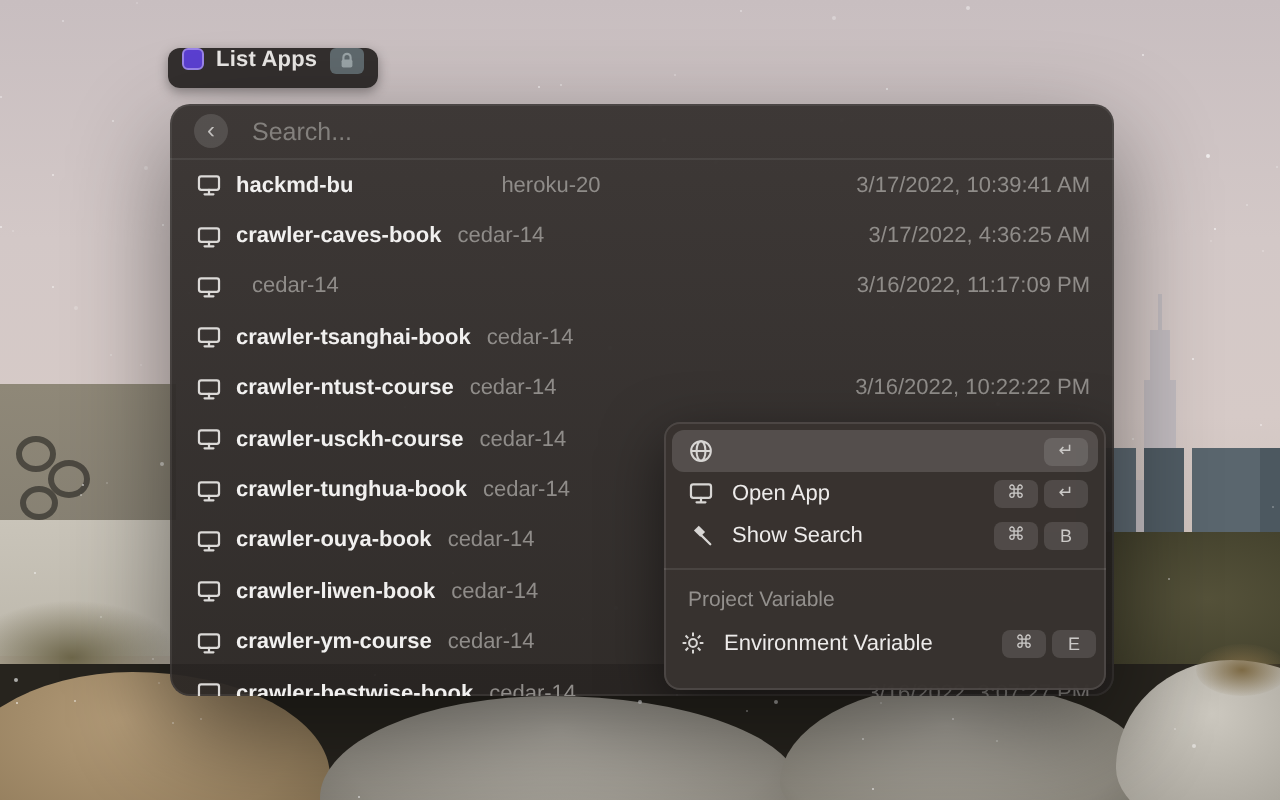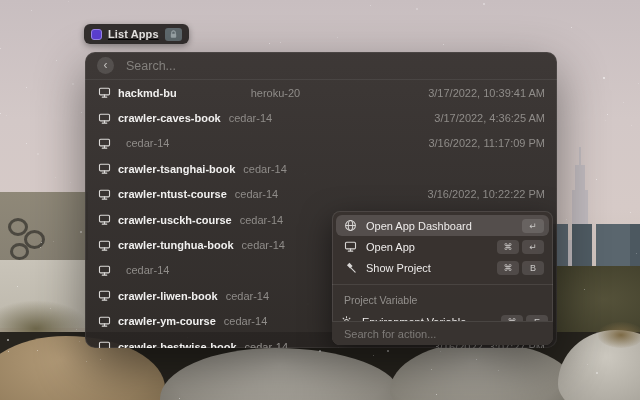--- a/index.html
+++ b/index.html
@@ -41,23 +41,23 @@
   .r3{left:390px;top:342px;width:185px;height:82px;
       background:radial-gradient(ellipse at 45% 25%,#aeaaa1 0%,#8d897f 65%,#666258 100%);}
   .r4{left:558px;top:330px;width:120px;height:90px;
       background:radial-gradient(ellipse at 40% 30%,#ccc8bf 0%,#a5a198 70%,#7c7870 100%);}
   .tuft{left:598px;top:322px;width:46px;height:26px;border-radius:50%;
       background:radial-gradient(ellipse,#7d6a45 0%,rgba(125,106,69,0) 75%);}
   #grain{left:0;top:0;width:640px;height:400px;pointer-events:none;}
   .dot{position:absolute;background:#fff;border-radius:50%;}
 
   
-  #badge{left:84px;top:24px;height:20px;display:flex;align-items:center;gap:6px;
+  #badge{left:84px;top:24px;height:20px;display:flex;gap:6px;
       padding:0 7px;border-radius:6px;background:rgba(45,41,40,.96);
-      box-shadow:0 2px 6px rgba(0,0,0,.35);text-decoration:underline;}
+      box-shadow:0 2px 6px rgba(0,0,0,.35);}
   .ext-ic{width:11px;height:11px;border-radius:3px;background:#5b3fd1;
       border:1.5px solid #9a85e8;box-sizing:border-box;}
   #badge .lbl{font-size:11px;font-weight:700;color:#e9e7e5;letter-spacing:.1px;}
   .lock-ic{width:17px;height:13px;border-radius:3px;background:#5f696d;
       display:flex;align-items:center;justify-content:center;}
   .lock-ic svg{display:block;}
 
   
   #win{left:85px;top:52px;width:472px;height:296px;border-radius:10px;
       background:linear-gradient(180deg,rgba(57,52,50,.97) 0%,rgba(45,41,39,.95) 60%,rgba(41,37,35,.94) 100%);
@@ -358,20 +358,21 @@
         <span class="stk">cedar-14</span>
         <span class="tm"></span>
       </div>
       <div class="row">
         <span class="mon">
           <svg width="13" height="13" viewBox="0 0 14 14" fill="none" stroke="currentColor" stroke-width="1.2" stroke-linecap="round">
             <rect x="1.6" y="2.4" width="10.8" height="7.2" rx="1.2"></rect>
             <path d="M4.6 12h4.8M7 9.6V12"></path>
           </svg>
         </span>
+        <span class="ttl">crawler-ouya-book</span>
         <span class="stk">cedar-14</span>
         <span class="tm"></span>
       </div>
       <div class="row">
         <span class="mon">
           <svg width="13" height="13" viewBox="0 0 14 14" fill="none" stroke="currentColor" stroke-width="1.2" stroke-linecap="round">
             <rect x="1.6" y="2.4" width="10.8" height="7.2" rx="1.2"></rect>
             <path d="M4.6 12h4.8M7 9.6V12"></path>
           </svg>
         </span>
@@ -406,21 +407,20 @@
   <div id="panel">
     <div id="panel-items">
         <div class="pitem sel">
           <span class="pic">
             <svg width="13" height="13" viewBox="0 0 14 14" fill="none" stroke="currentColor" stroke-width="1.1">
               <circle cx="7" cy="7" r="5.3"></circle>
               <ellipse cx="7" cy="7" rx="2.4" ry="5.3"></ellipse>
               <path d="M1.7 7h10.6"></path>
             </svg>
           </span>
-          <span class="plbl">Open App Dashboard</span>
           <span class="keys">
             <span class="key">↵</span>
           </span>
         </div>
         <div class="pitem">
           <span class="pic">
             <svg width="13" height="13" viewBox="0 0 14 14" fill="none" stroke="currentColor" stroke-width="1.2" stroke-linecap="round">
               <rect x="1.6" y="2.4" width="10.8" height="7.2" rx="1.2"></rect>
               <path d="M4.6 12h4.8M7 9.6V12"></path>
             </svg>
@@ -431,21 +431,21 @@
             <span class="key">↵</span>
           </span>
         </div>
         <div class="pitem">
           <span class="pic">
             <svg width="13" height="13" viewBox="0 0 14 14" fill="none" stroke="currentColor" stroke-width="1.2" stroke-linecap="round">
               <path d="M3.2 4.6 5.8 2l3.4 3.4-2.6 2.6z" fill="currentColor" stroke="none"></path>
               <path d="M7.2 7.2 12 12"></path>
             </svg>
           </span>
-          <span class="plbl">Show Project</span>
+          <span class="plbl">Show Search</span>
           <span class="keys">
             <span class="key">⌘</span>
             <span class="key">B</span>
           </span>
         </div>
       </div>
     <div class="pdiv"></div>
     <div id="psec">Project Variable</div>
     <div id="panel-section-items">
         <div class="pitem">
@@ -455,17 +455,14 @@
               <path d="M7 1.4v2M7 10.6v2M1.4 7h2M10.6 7h2M3 3l1.4 1.4M9.6 9.6 11 11M11 3 9.6 4.4M4.4 9.6 3 11"></path>
             </svg>
           </span>
           <span class="plbl">Environment Variable</span>
           <span class="keys">
             <span class="key">⌘</span>
             <span class="key">E</span>
           </span>
         </div>
       </div>
-    <div id="panel-footer">
-      <span>Search for action...</span>
-    </div>
   </div>
 </div>
 
 </body></html>

